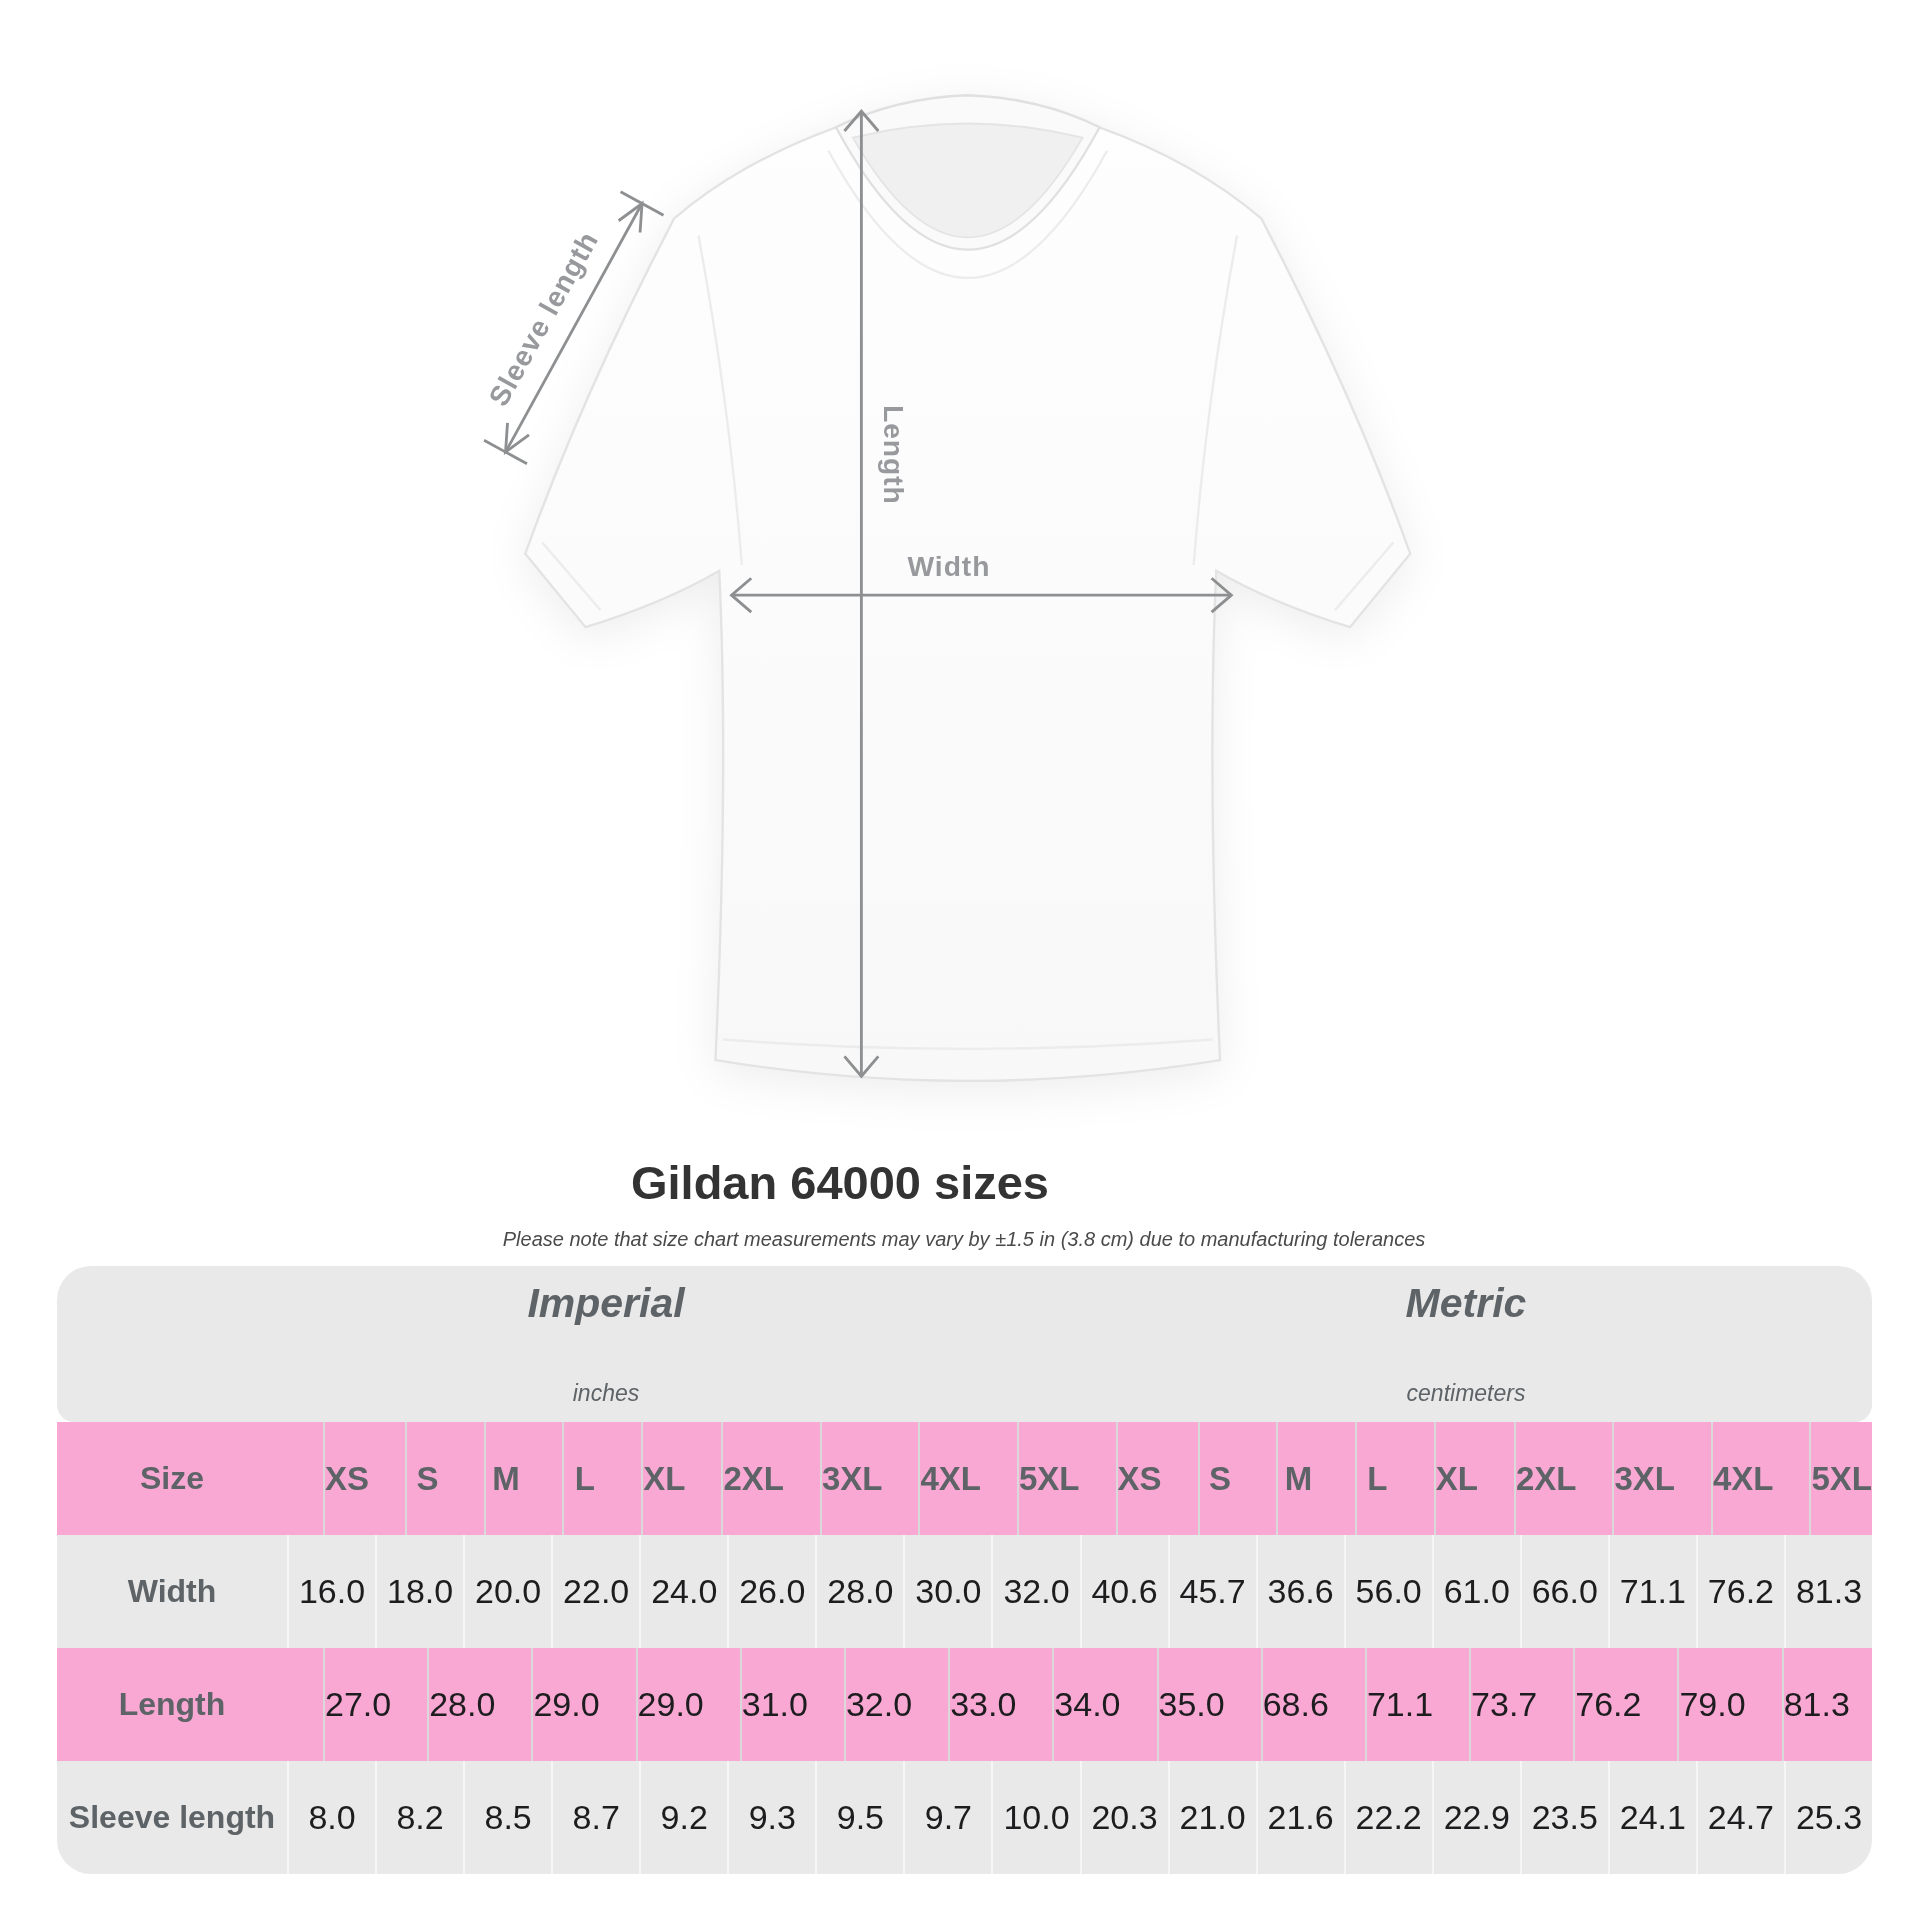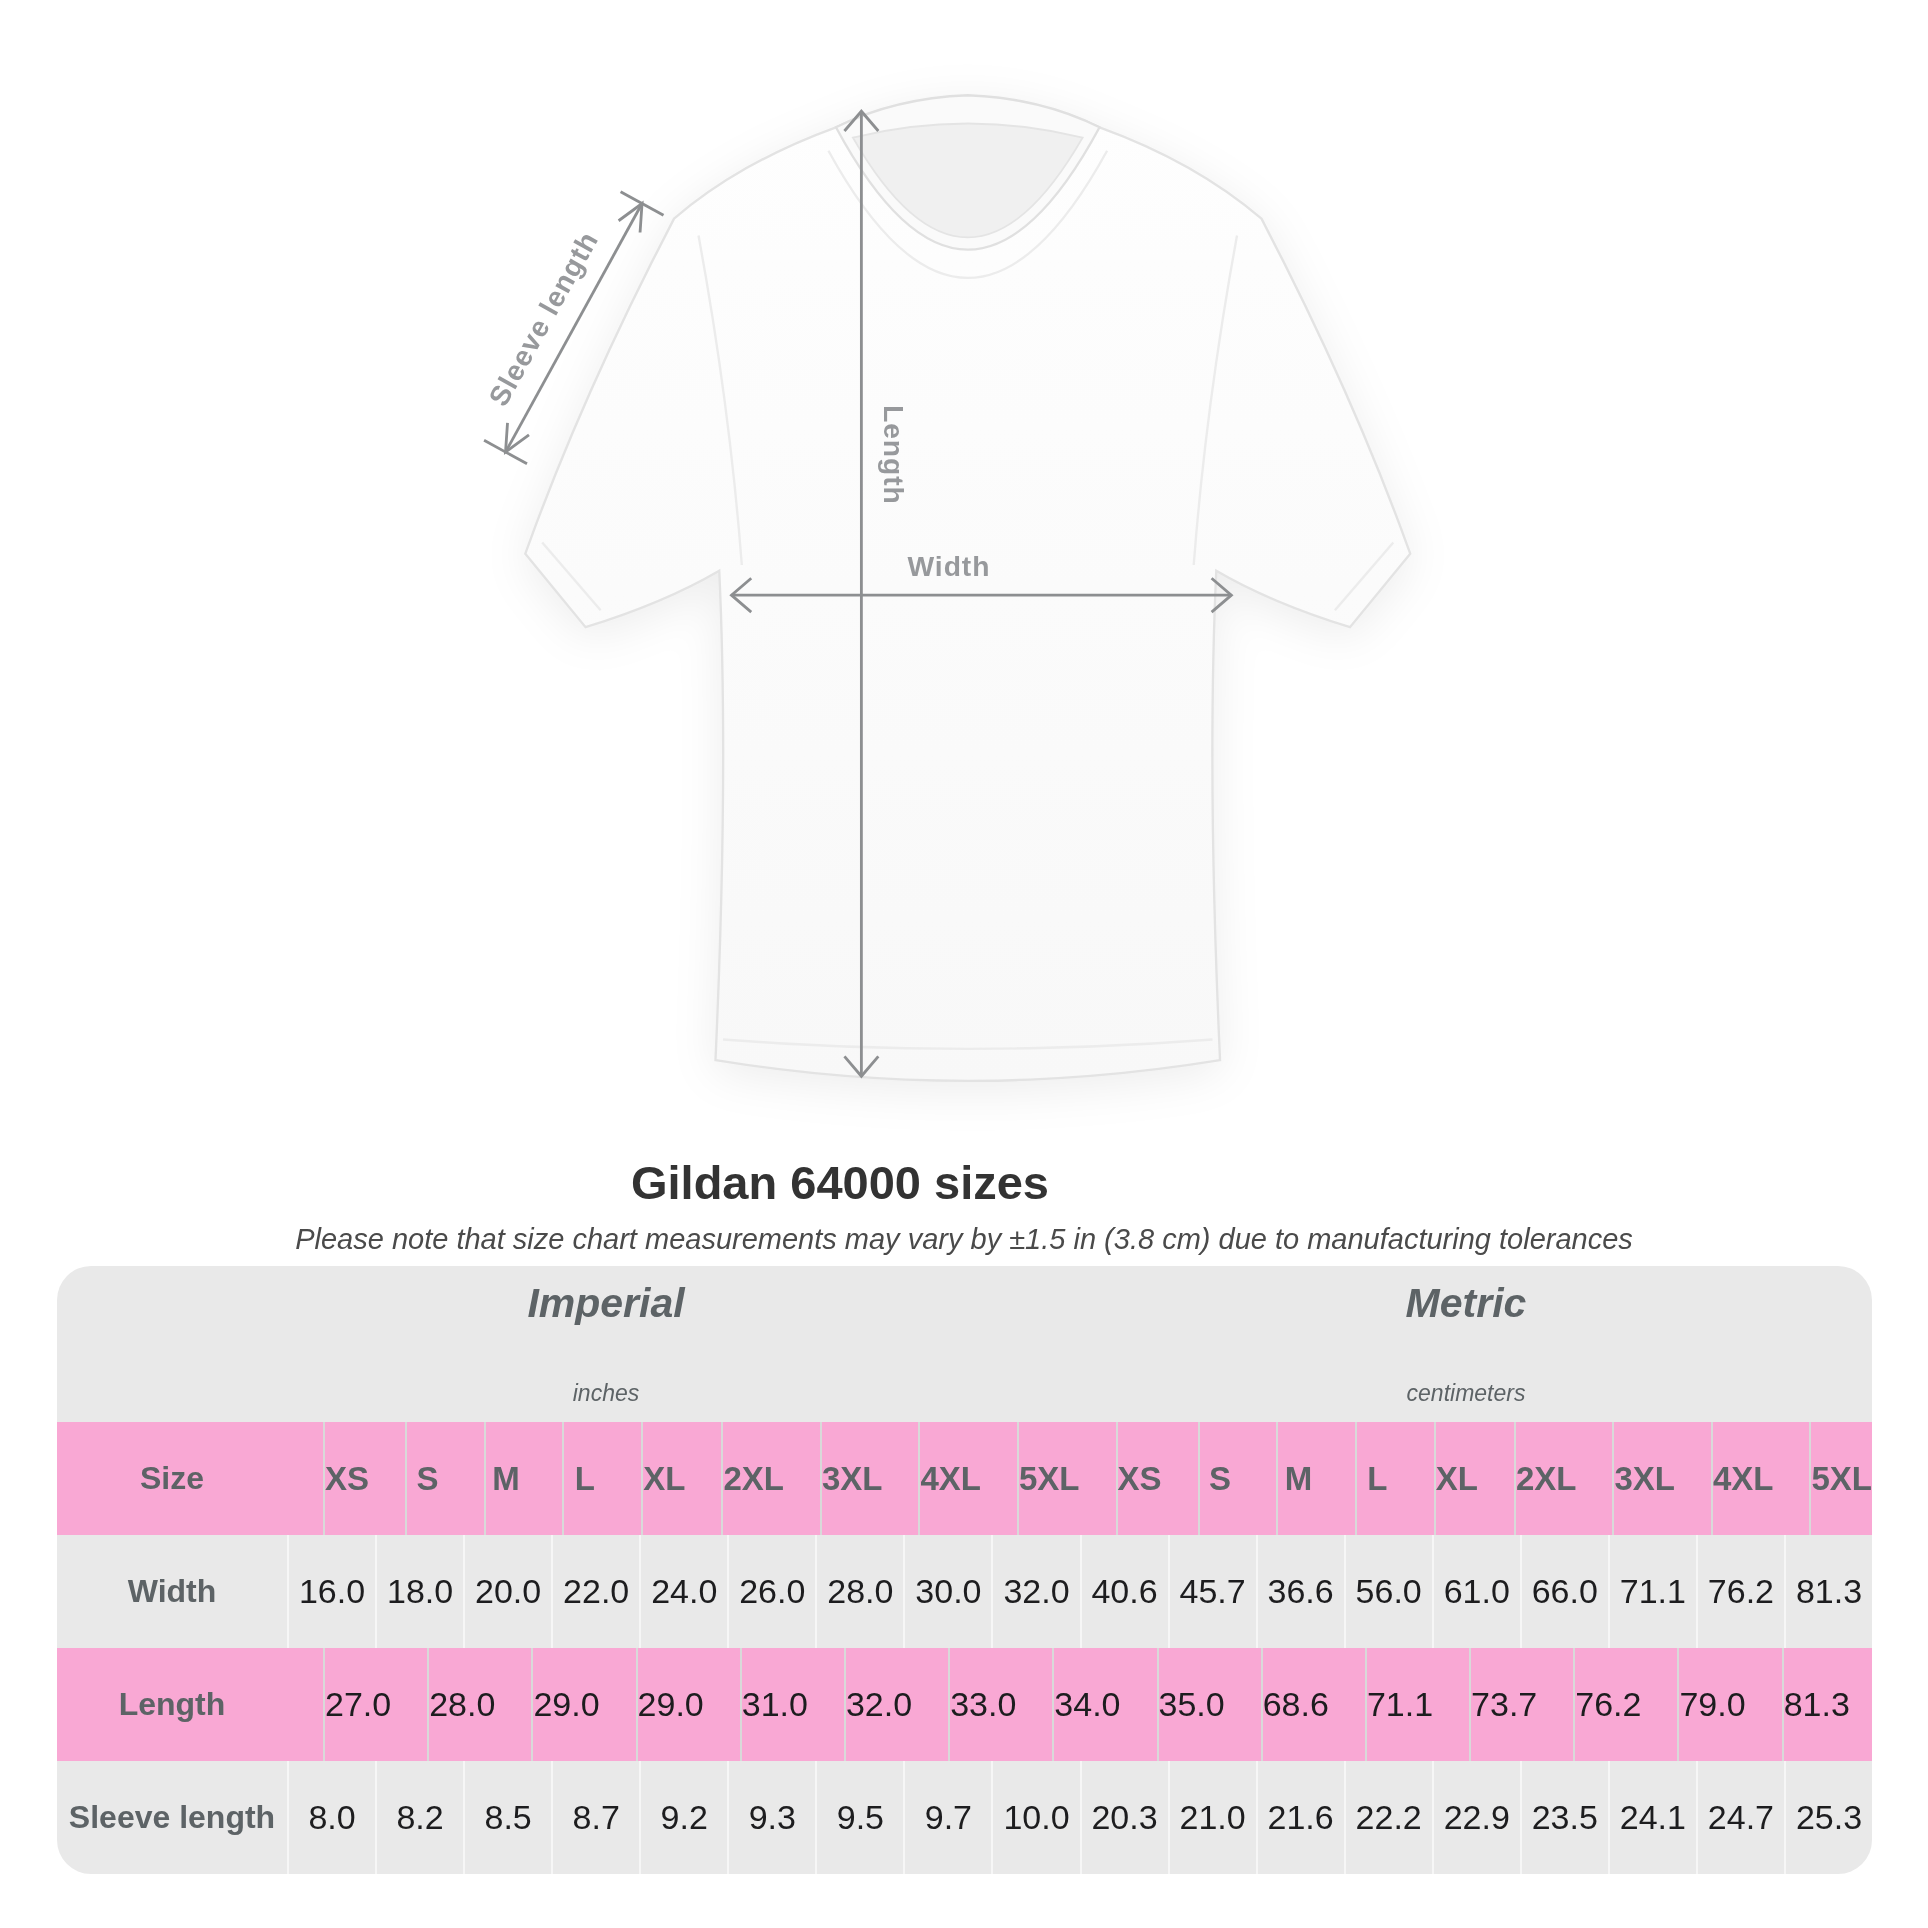--- a/index.html
+++ b/index.html
@@ -21,30 +21,30 @@
     text-anchor:middle; dominant-baseline:central;
   }
 
   
   .page-title {
     position:absolute; left:0; top:1151px; width:1680px; text-align:center;
     font-size:47px; font-weight:700; color:var(--title-text,#333333); line-height:64px;
   }
   .page-subtitle {
     position:absolute; left:0; top:1220px; width:1928px; text-align:center;
-    font-size:29px; font-style:italic; color:var(--subtitle-text,#4a4a4a); line-height:38px;
+    font-size:20px; font-style:italic; color:var(--subtitle-text,#4a4a4a); line-height:38px;
   }
 
   
   .size-table {
     position:absolute; left:57px; top:1266px; width:1815px; height:608px;
     border-radius:34px; overflow:hidden; background:#ffffff;
   }
   .band {
-    position:relative; height:156px; background:var(--band,#e9e9e9);
+    position:relative; height:156px; background:var(--band,#e9e9e9);border-radius:17px;
   }
   .unit-block {
     position:absolute; top:50%; transform:translate(-50%,-50%);
     display:flex; flex-direction:column; align-items:center; gap:9.4px;
     color:var(--header-text,#5d6366); text-align:center; white-space:nowrap;
   }
   .unit-imperial { left:549px; }
   .unit-metric { left:1409px; }
   .unit-title { font-size:41px; font-weight:700; font-style:italic; }
   .unit-sub { font-size:23px; font-style:italic;margin-top:44px; }

